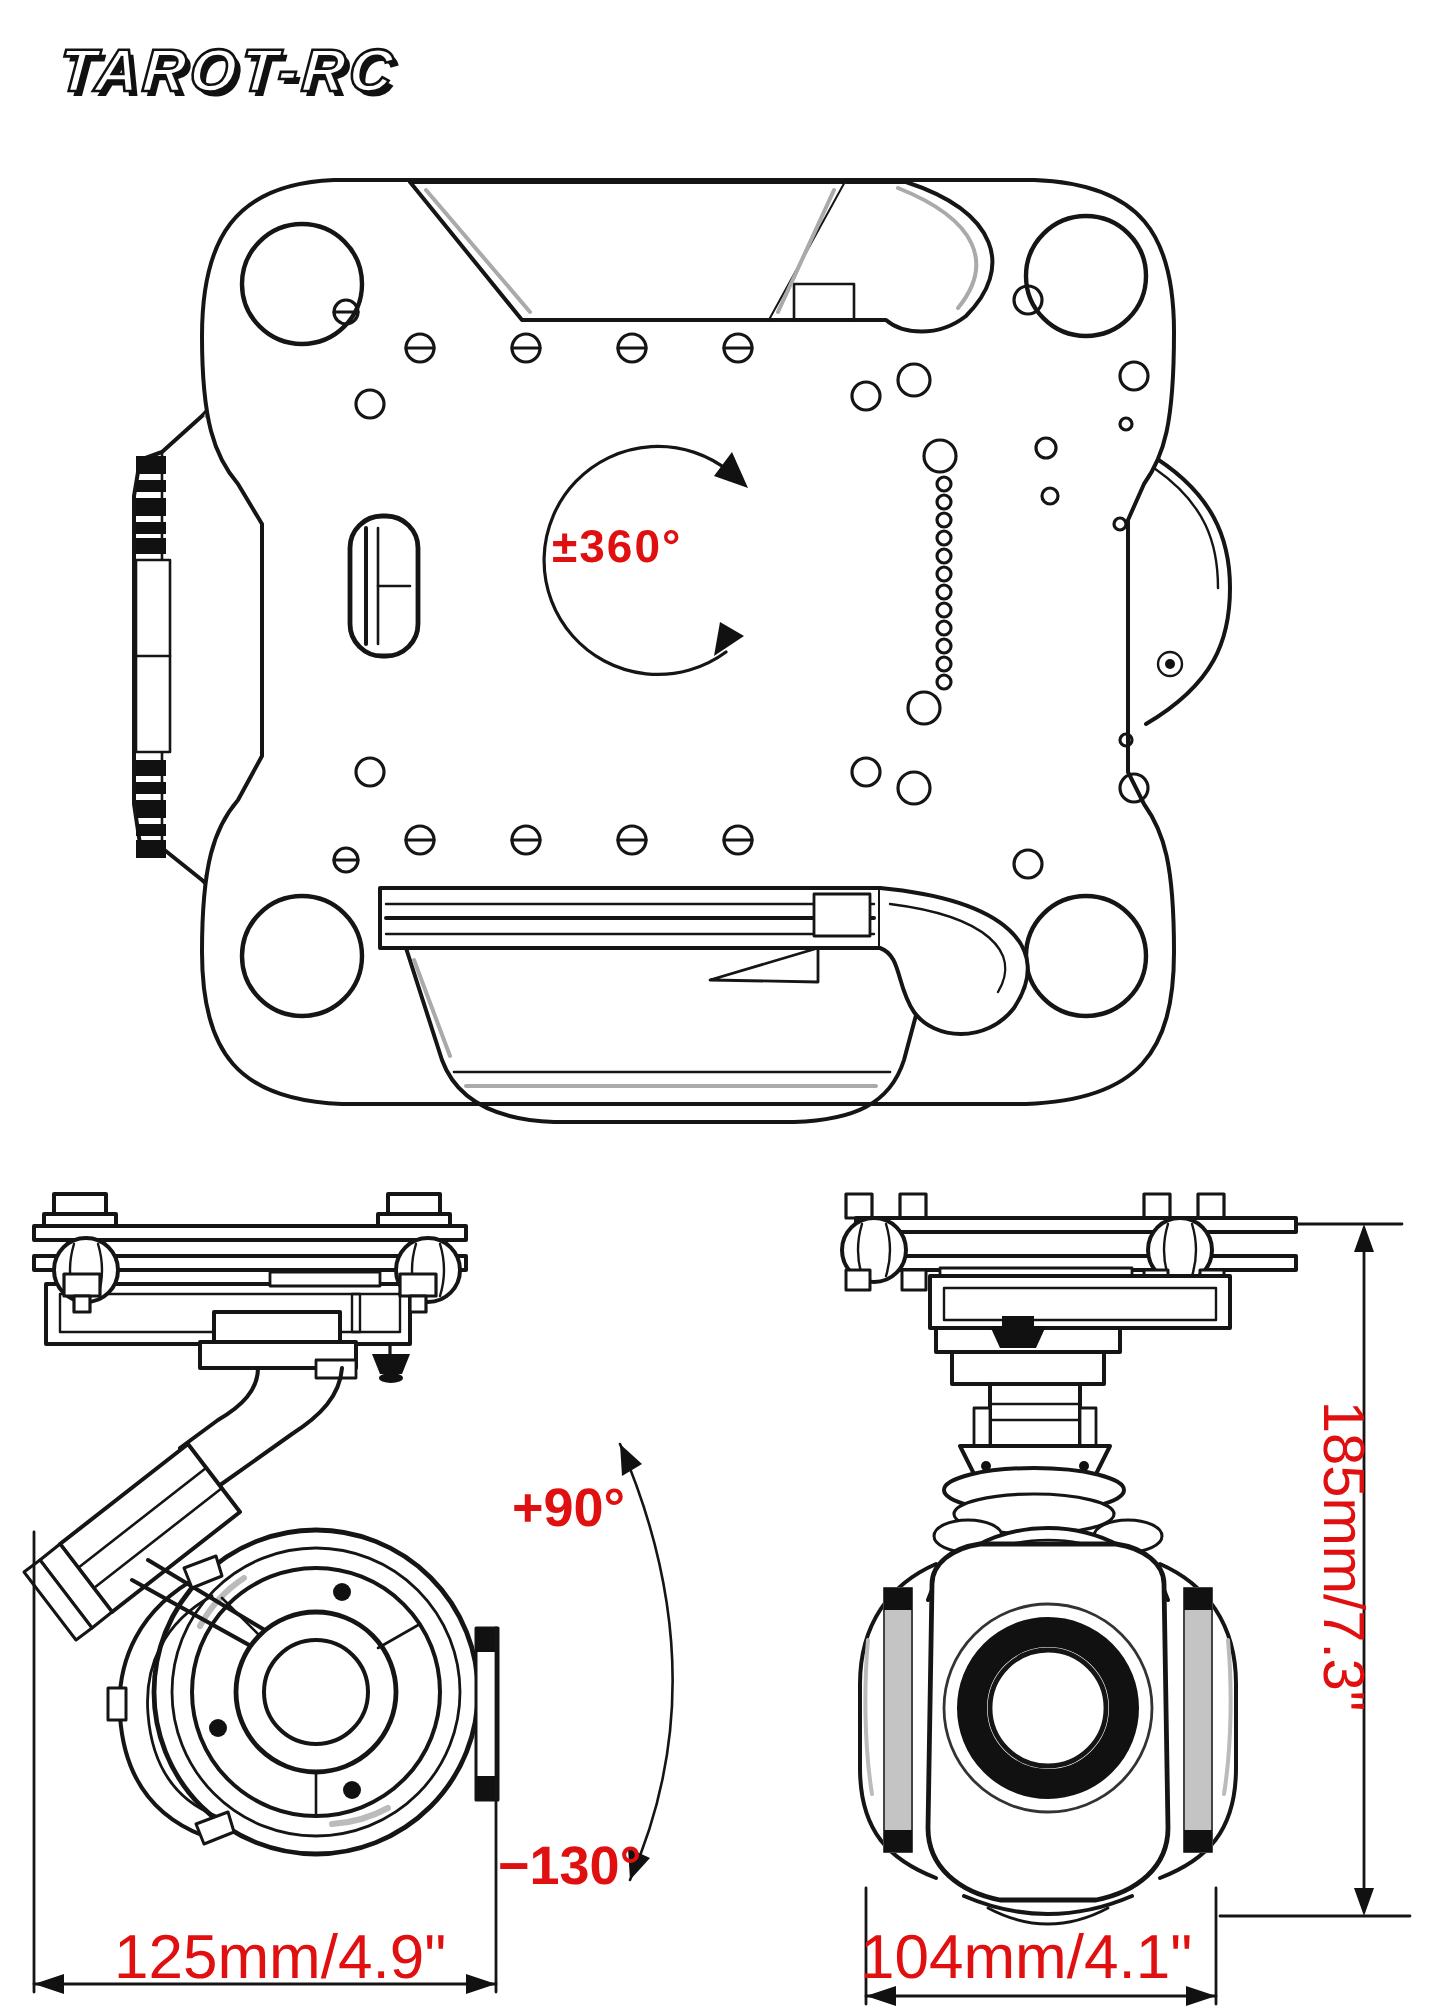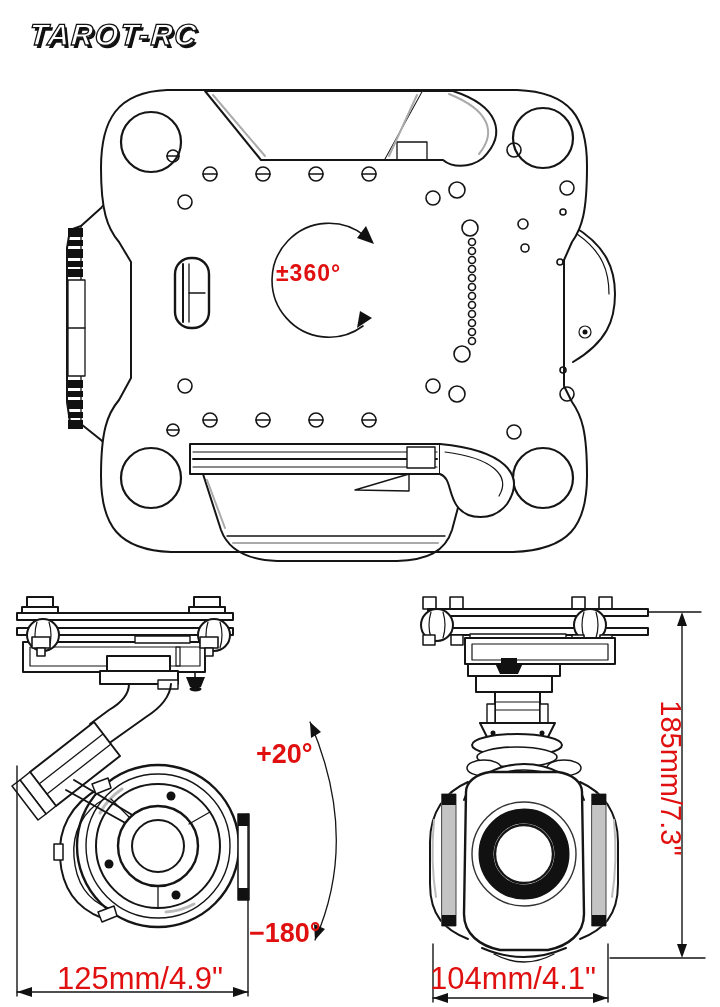--- a/index.html
+++ b/index.html
@@ -345,19 +345,19 @@
         <line x1="228" y1="20" x2="281" y2="20"></line>
         <line x1="190" y1="366" x2="285" y2="366"></line>
         <line x1="262" y1="24" x2="262" y2="362"></line>
         <polygon points="262,20 257,34 267,34" fill="#111111" stroke="none"></polygon>
         <polygon points="262,366 257,352 267,352" fill="#111111" stroke="none"></polygon>
       </g>
     </g>
   </svg>
 
   <div class="ann" id="yaw-label">±360°</div>
-  <div class="ann" id="pitch-up">+20°</div>
-  <div class="ann" id="pitch-down">−180°</div>
+  <div class="ann" id="pitch-up">+90°</div>
+  <div class="ann" id="pitch-down">−130°</div>
   <div class="dim" id="dim-125">125mm/4.9"</div>
   <div class="dim" id="dim-104">104mm/4.1"</div>
   <div class="dim" id="dim-185">185mm/7.3"</div>
 
 </div>
 
 </body></html>

